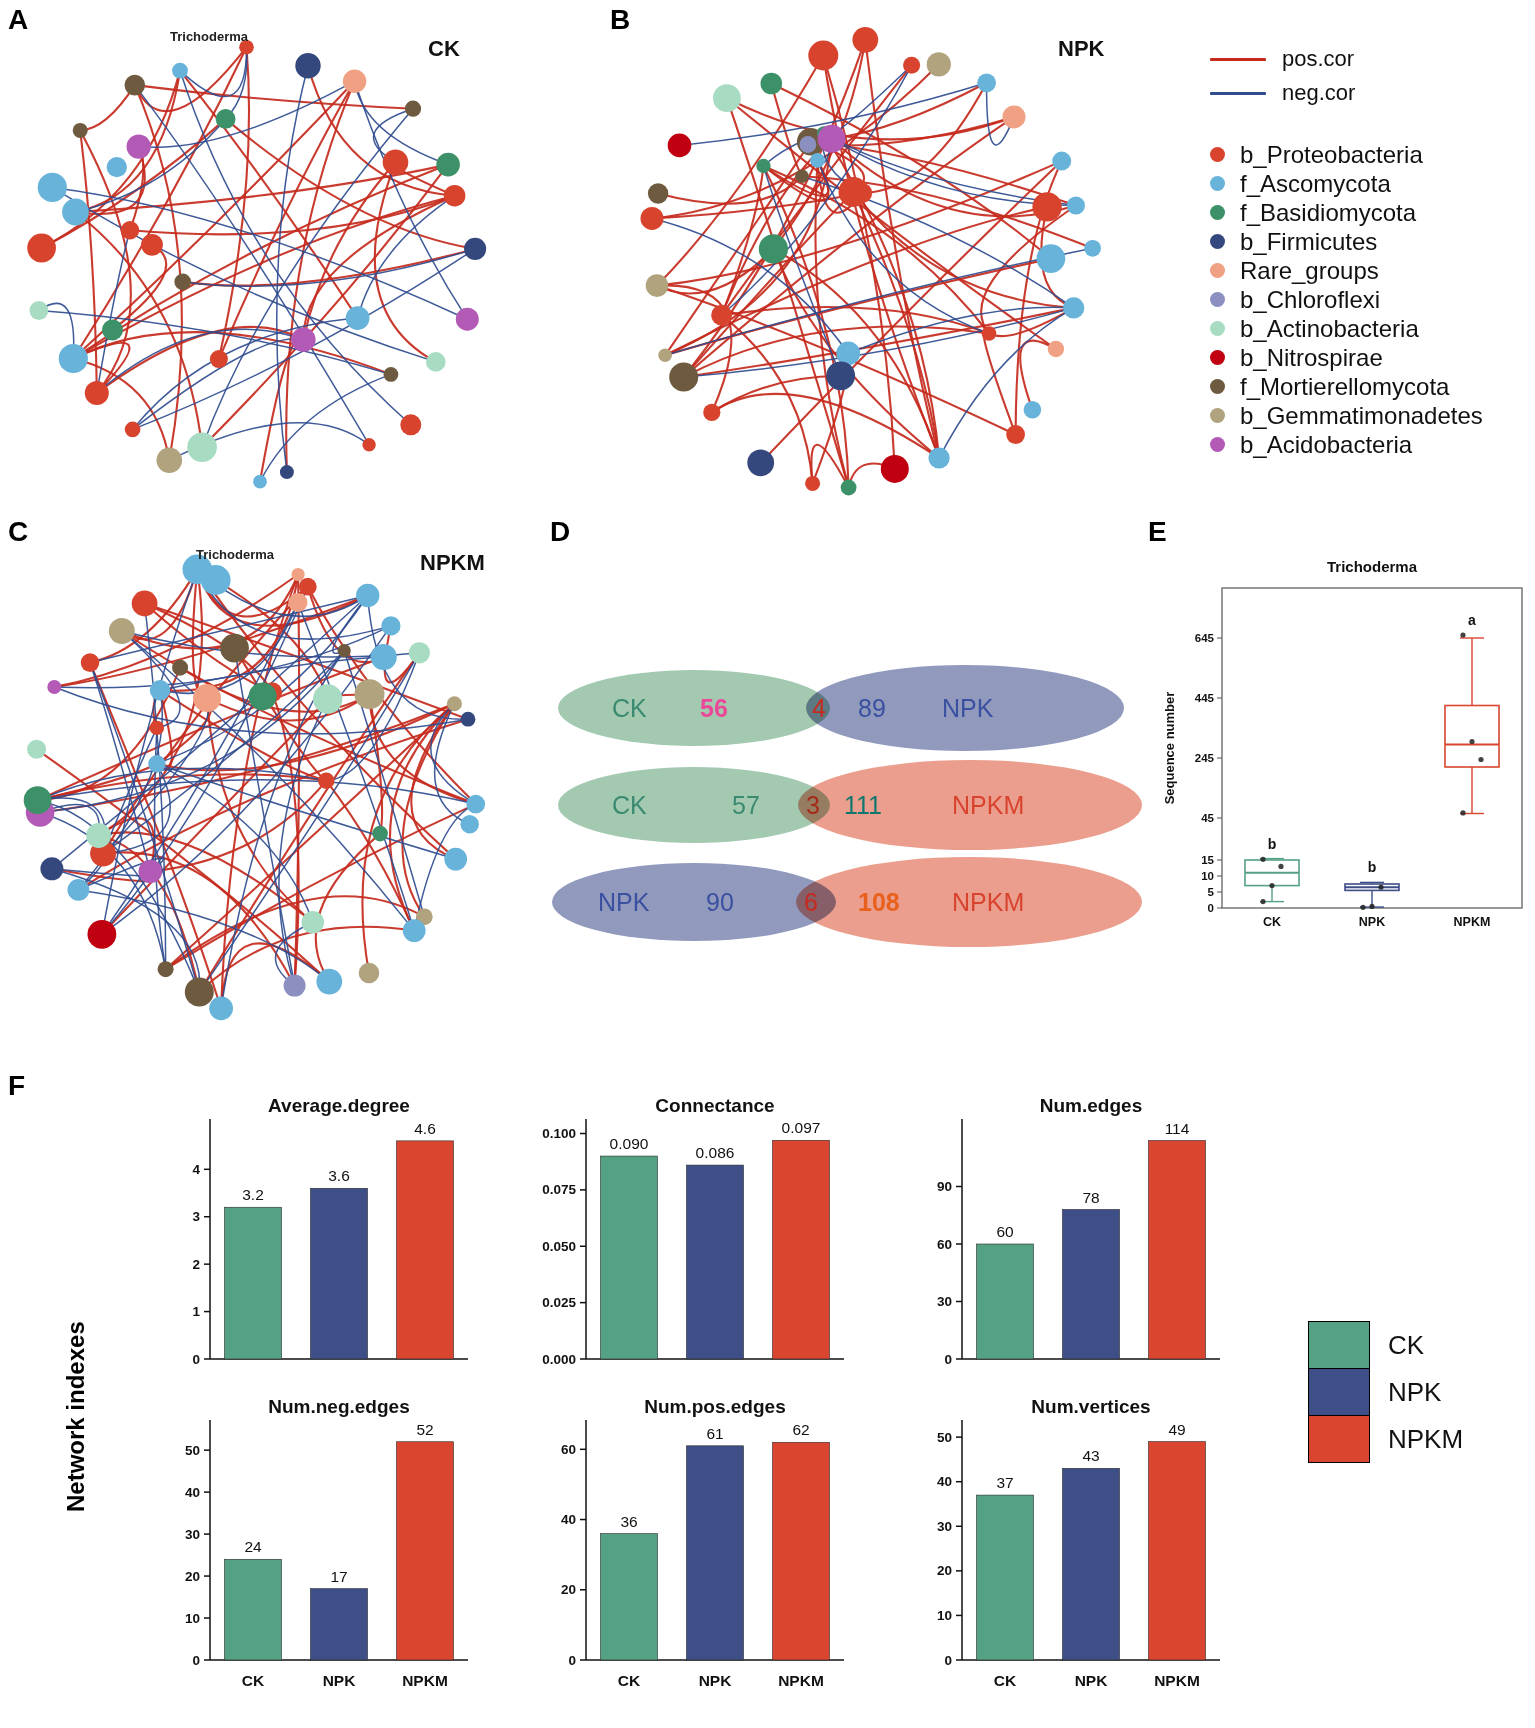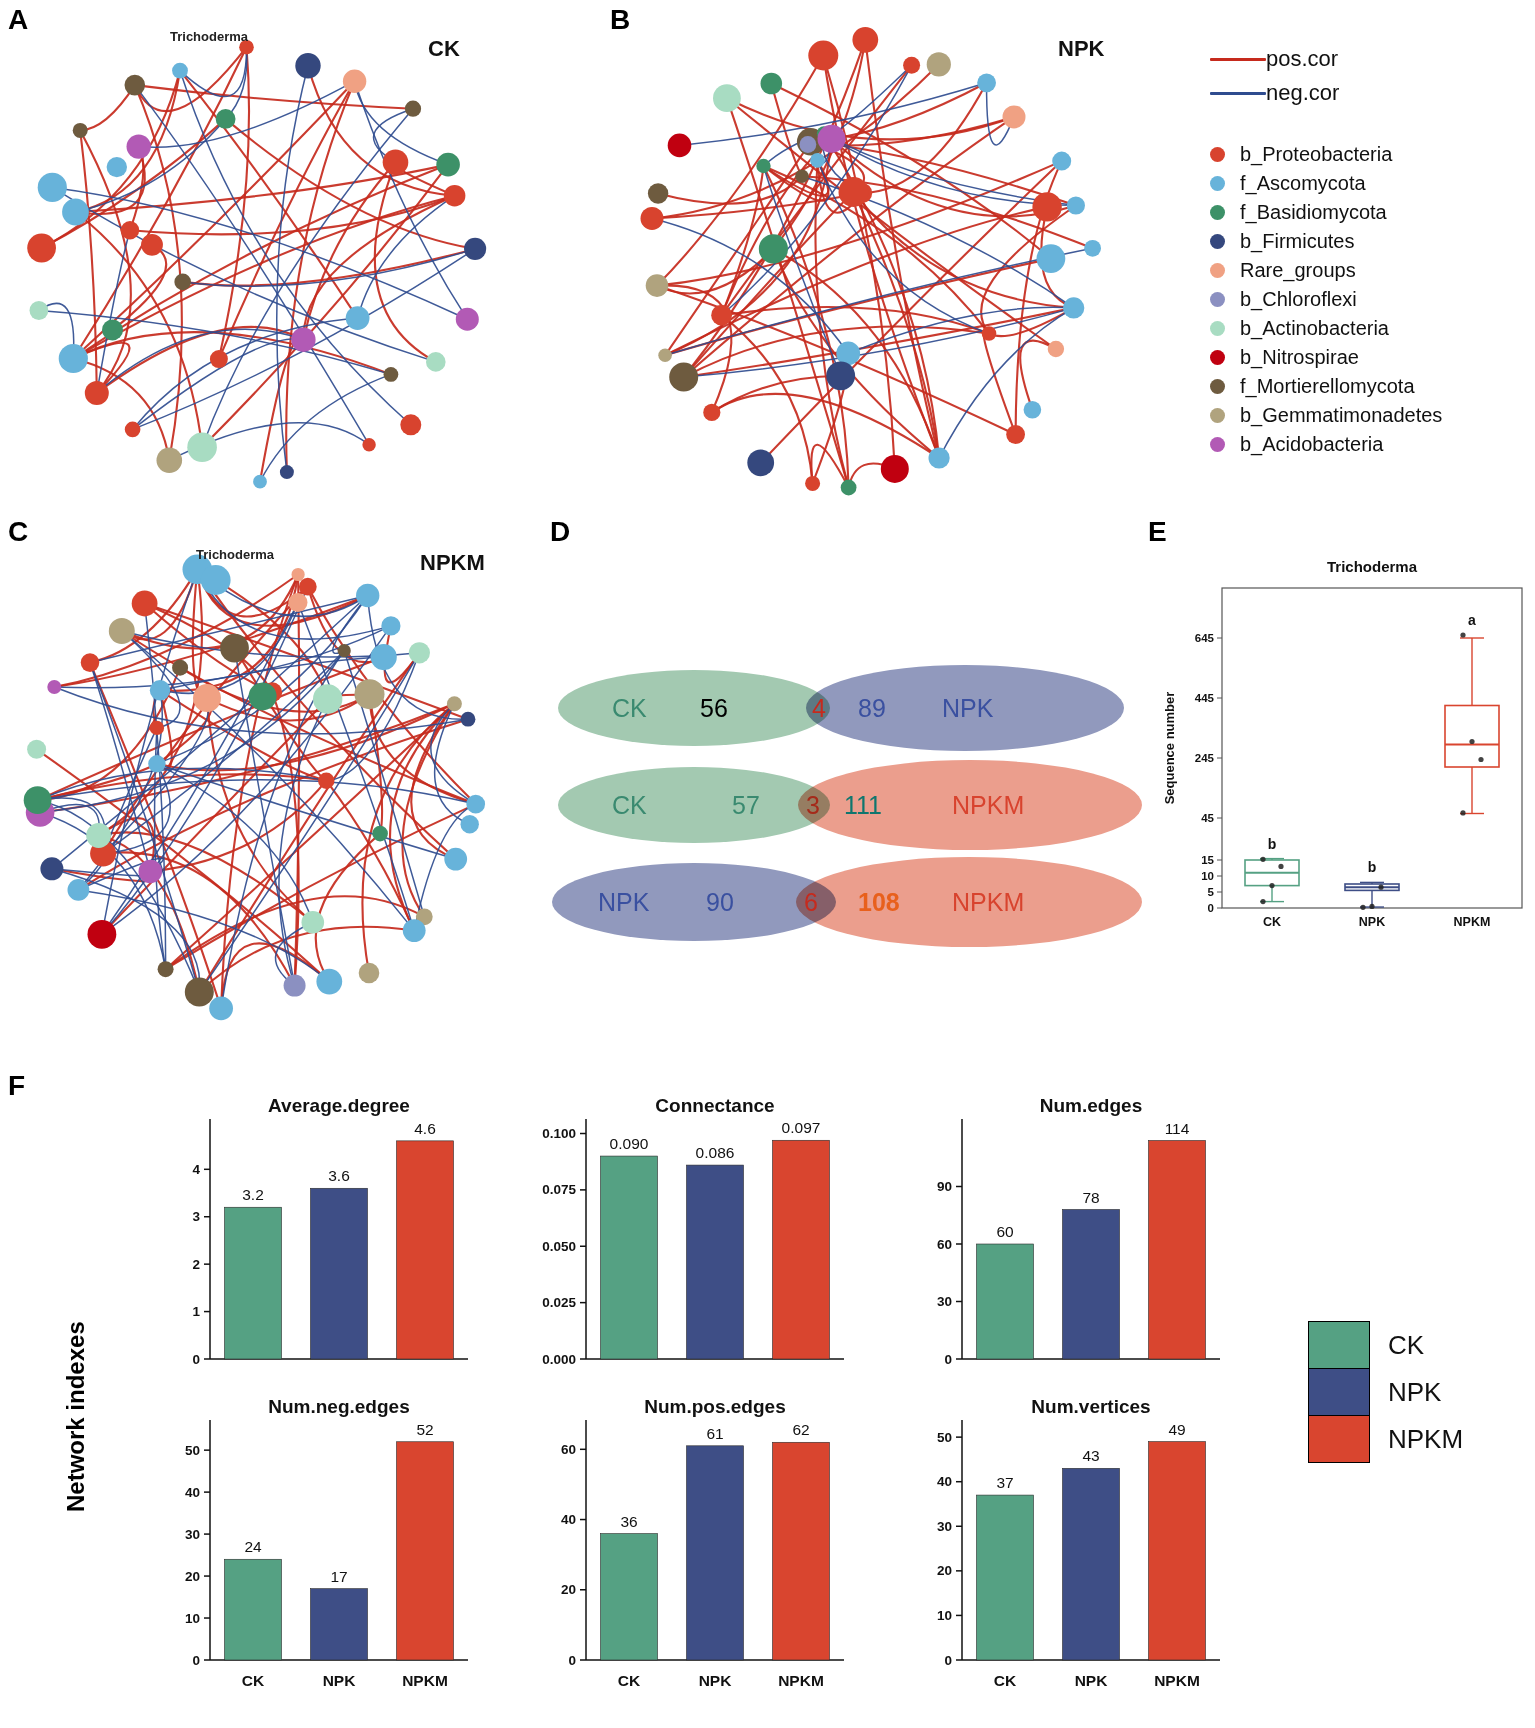--- a/index.html
+++ b/index.html
@@ -4,27 +4,27 @@
 <style>
   *{margin:0;padding:0;box-sizing:border-box}
   html,body{background:#fff}
   body{font-family:"Liberation Sans","DejaVu Sans",sans-serif;color:#111}
   .page{position:relative;width:1535px;height:1728px;background:#fff;overflow:hidden}
   .panel-label{position:absolute;font-size:28px;font-weight:bold;color:#000;line-height:1}
   .net-title{position:absolute;font-size:22px;font-weight:bold;color:#111;line-height:1}
   .net-annot{position:absolute;font-size:13px;font-weight:bold;color:#222;line-height:1}
   .net-svg{position:absolute}
   .legend-edges{position:absolute;left:1210px;top:42px}
-  .legend-edge-row{display:flex;align-items:center;height:34px}
+  .legend-edge-row{display:flex;align-items:center;gap:16px;height:34px}
   .edge-line{display:inline-block;width:56px;height:3px;border-radius:1px}
   .legend-edge-label{font-size:22px;color:#111}
   .legend-taxa{position:absolute;left:1210px;top:140px}
   .taxa-row{display:flex;align-items:center;gap:15px;height:29px}
   .dot{width:15px;height:15px;border-radius:50%;display:inline-block;flex:0 0 auto}
-  .taxa-label{font-size:20px;color:#111;white-space:nowrap}
+  .taxa-label{font-size:24px;color:#111;white-space:nowrap}
   .venn-title{position:absolute;left:565px;top:588px;width:590px;text-align:center;font-size:24px;color:#222}
   .vellipse{position:absolute;border-radius:50%;mix-blend-mode:multiply}
   .vtext{position:absolute;font-size:25px;font-weight:500;line-height:29px;white-space:nowrap}
   .f-ylabel{position:absolute;left:62px;top:1512px;transform:rotate(-90deg);transform-origin:left top;
             font-size:24px;font-weight:bold;white-space:nowrap;color:#000}
   .chart-svg{position:absolute}
   .f-legend{position:absolute;left:1308px;top:1322px}
   .f-legend-row{display:flex;align-items:center}
   .f-swatch{display:inline-block;width:62px;height:48px;border:1px solid #000;margin-top:-1px;flex:0 0 auto}
   .f-legend-label{font-size:26px;margin-left:18px;color:#111}
@@ -500,21 +500,21 @@
       </g>
     </svg>
   <div class="net-annot" style="left:196px;top:548px">Trichoderma</div>
   <div class="net-title" style="left:420px;top:552px">NPKM</div>
 
   <div class="panel-label" style="left:550px;top:518px">D</div>
 
   <div class="vellipse" style="left: 558px; top: 670px; width: 272px; height: 76px; background: rgb(163, 201, 177);"></div>
   <div class="vellipse" style="left: 806px; top: 665px; width: 318px; height: 86px; background: rgb(145, 153, 189);"></div>
   <span class="vtext" style="left: 612px; top: 694px; color: rgb(58, 138, 112);">CK</span>
-  <span class="vtext" style="left: 700px; top: 694px; color: #000000;">56</span>
+  <span class="vtext" style="left: 700px; top: 694px; color: #ec4899; font-weight: bold;">56</span>
   <span class="vtext" style="left: 812px; top: 694px; color: rgb(198, 42, 29);">4</span>
   <span class="vtext" style="left: 858px; top: 694px; color: rgb(58, 80, 160);">89</span>
   <span class="vtext" style="left: 942px; top: 694px; color: rgb(58, 80, 160);">NPK</span>
 
   <div class="vellipse" style="left: 558px; top: 767px; width: 272px; height: 76px; background: rgb(163, 201, 177);"></div>
   <div class="vellipse" style="left: 798px; top: 760px; width: 344px; height: 90px; background: rgb(235, 158, 141);"></div>
   <span class="vtext" style="left: 612px; top: 791px; color: rgb(58, 138, 112);">CK</span>
   <span class="vtext" style="left: 700px; top: 791px; color: rgb(58, 138, 112); margin-left: 32px;">57</span>
   <span class="vtext" style="left: 806px; top: 791px; color: rgb(165, 42, 26);">3</span>
   <span class="vtext" style="left: 844px; top: 791px; color: #0f766e;">111</span>

